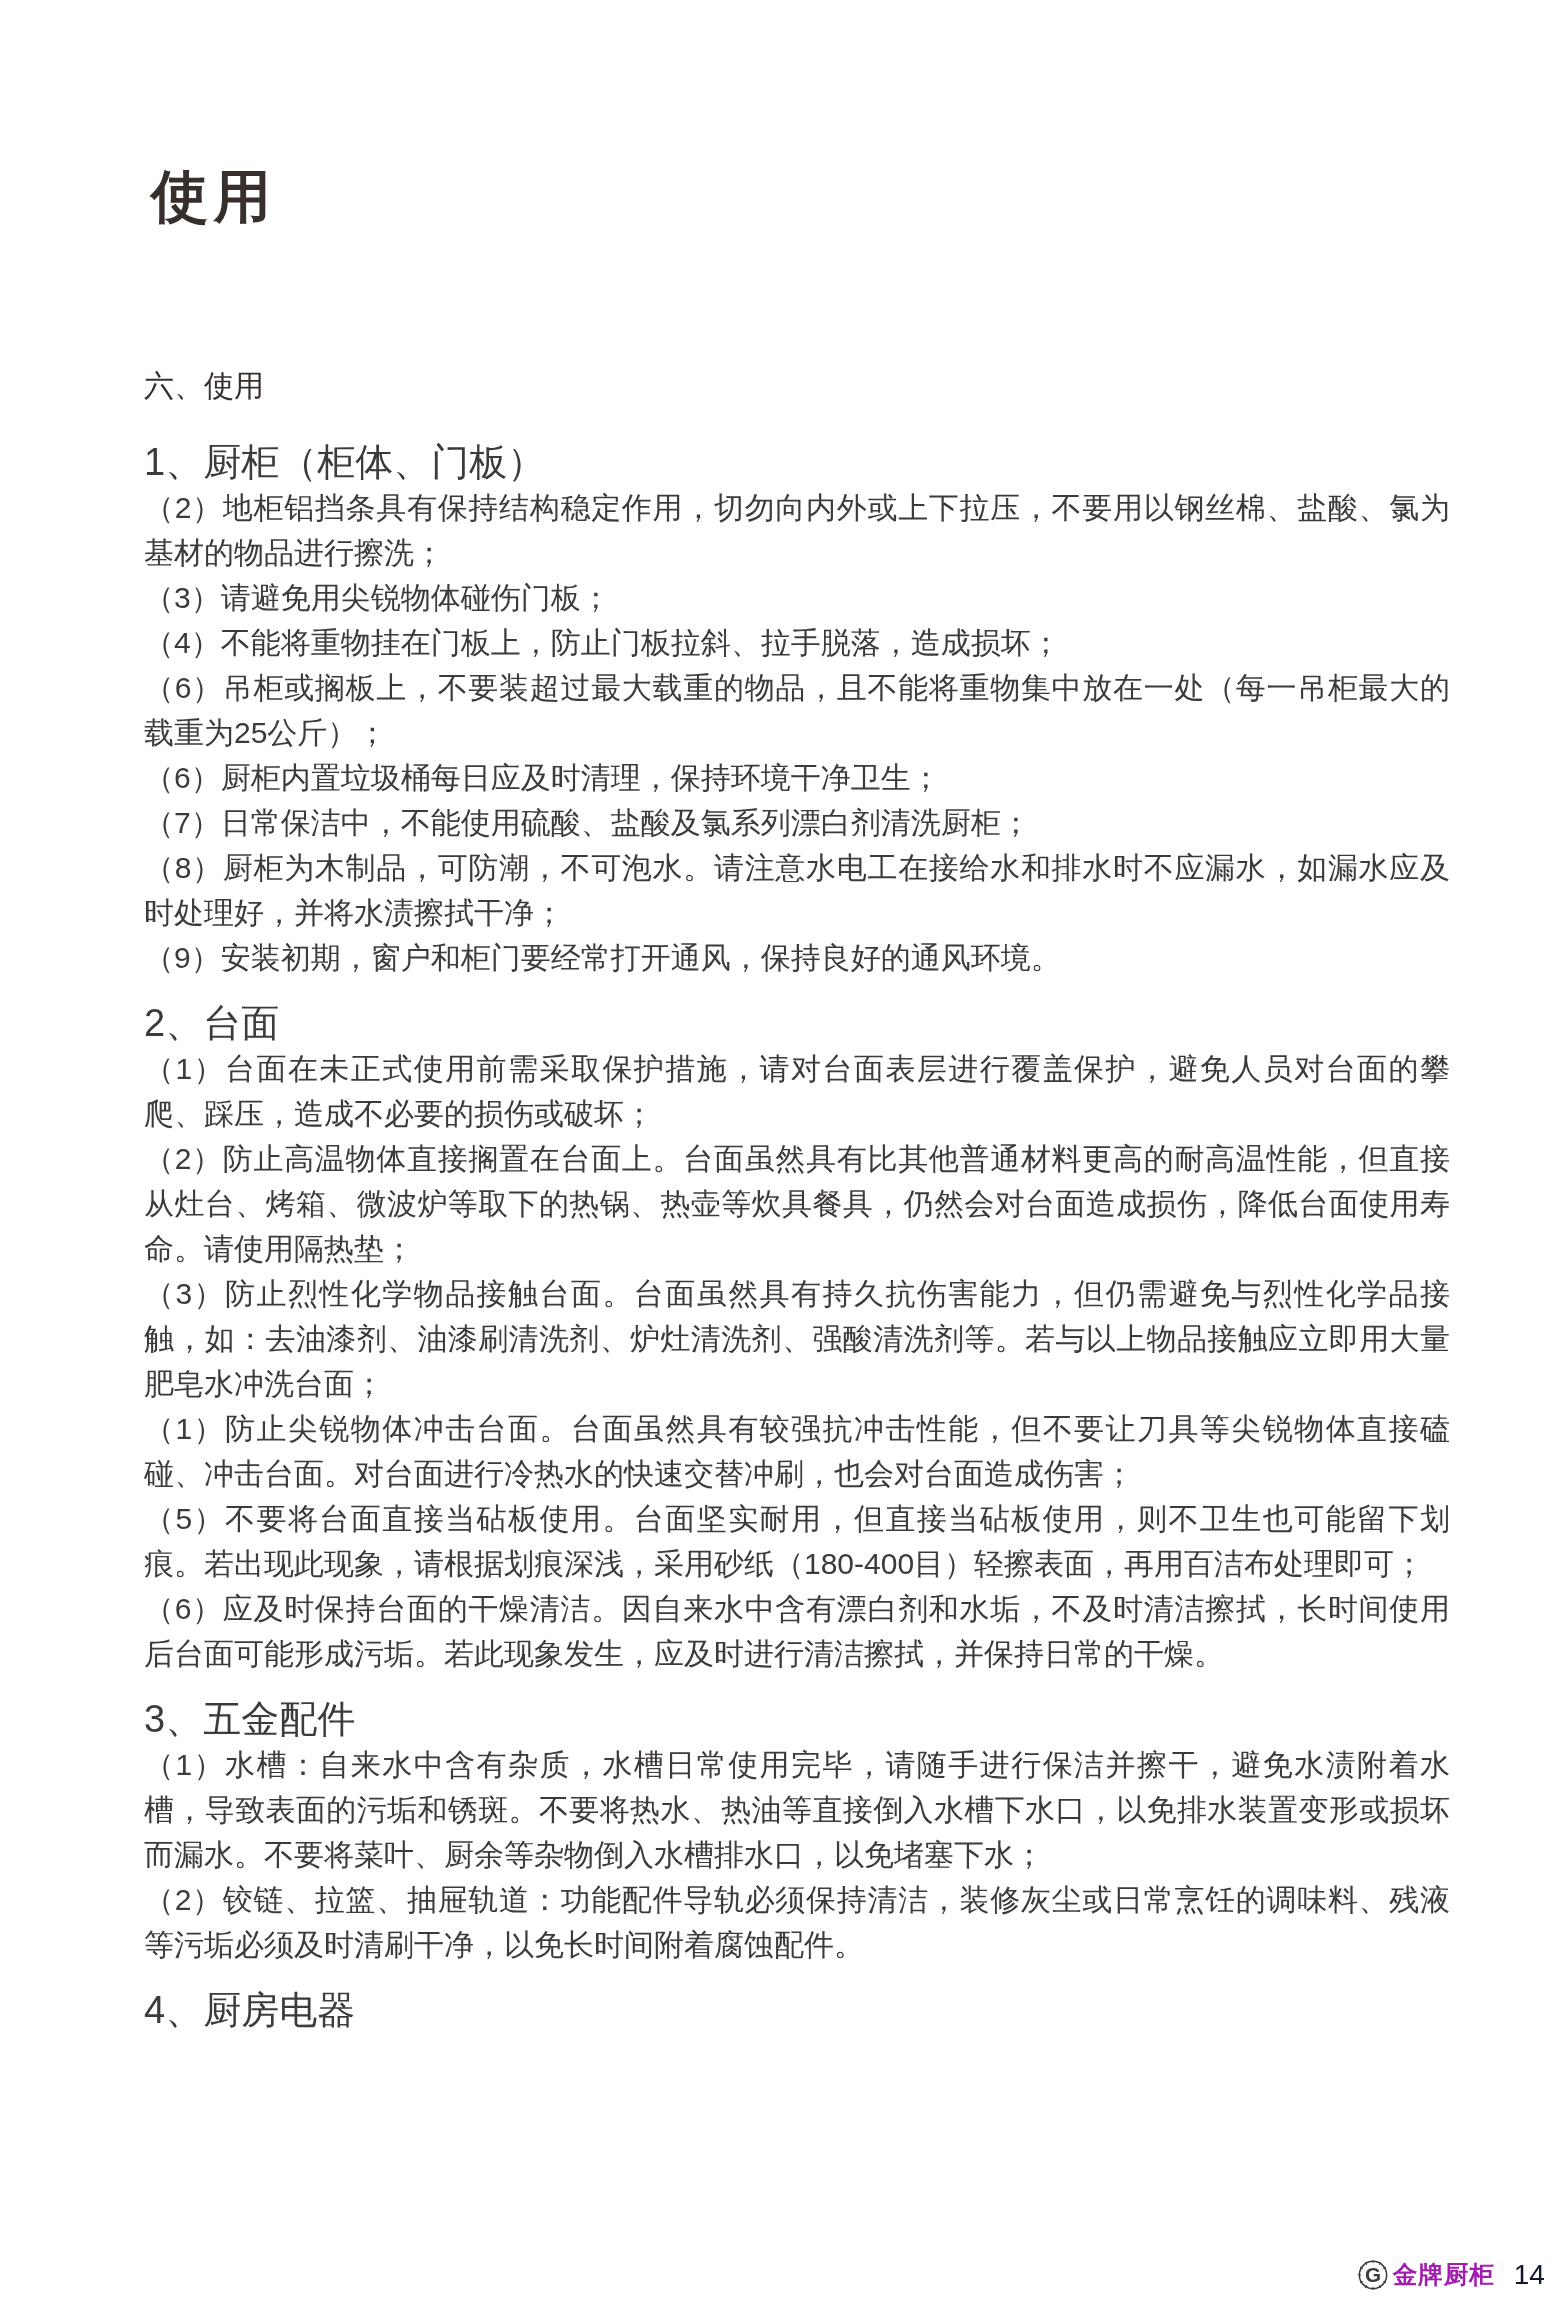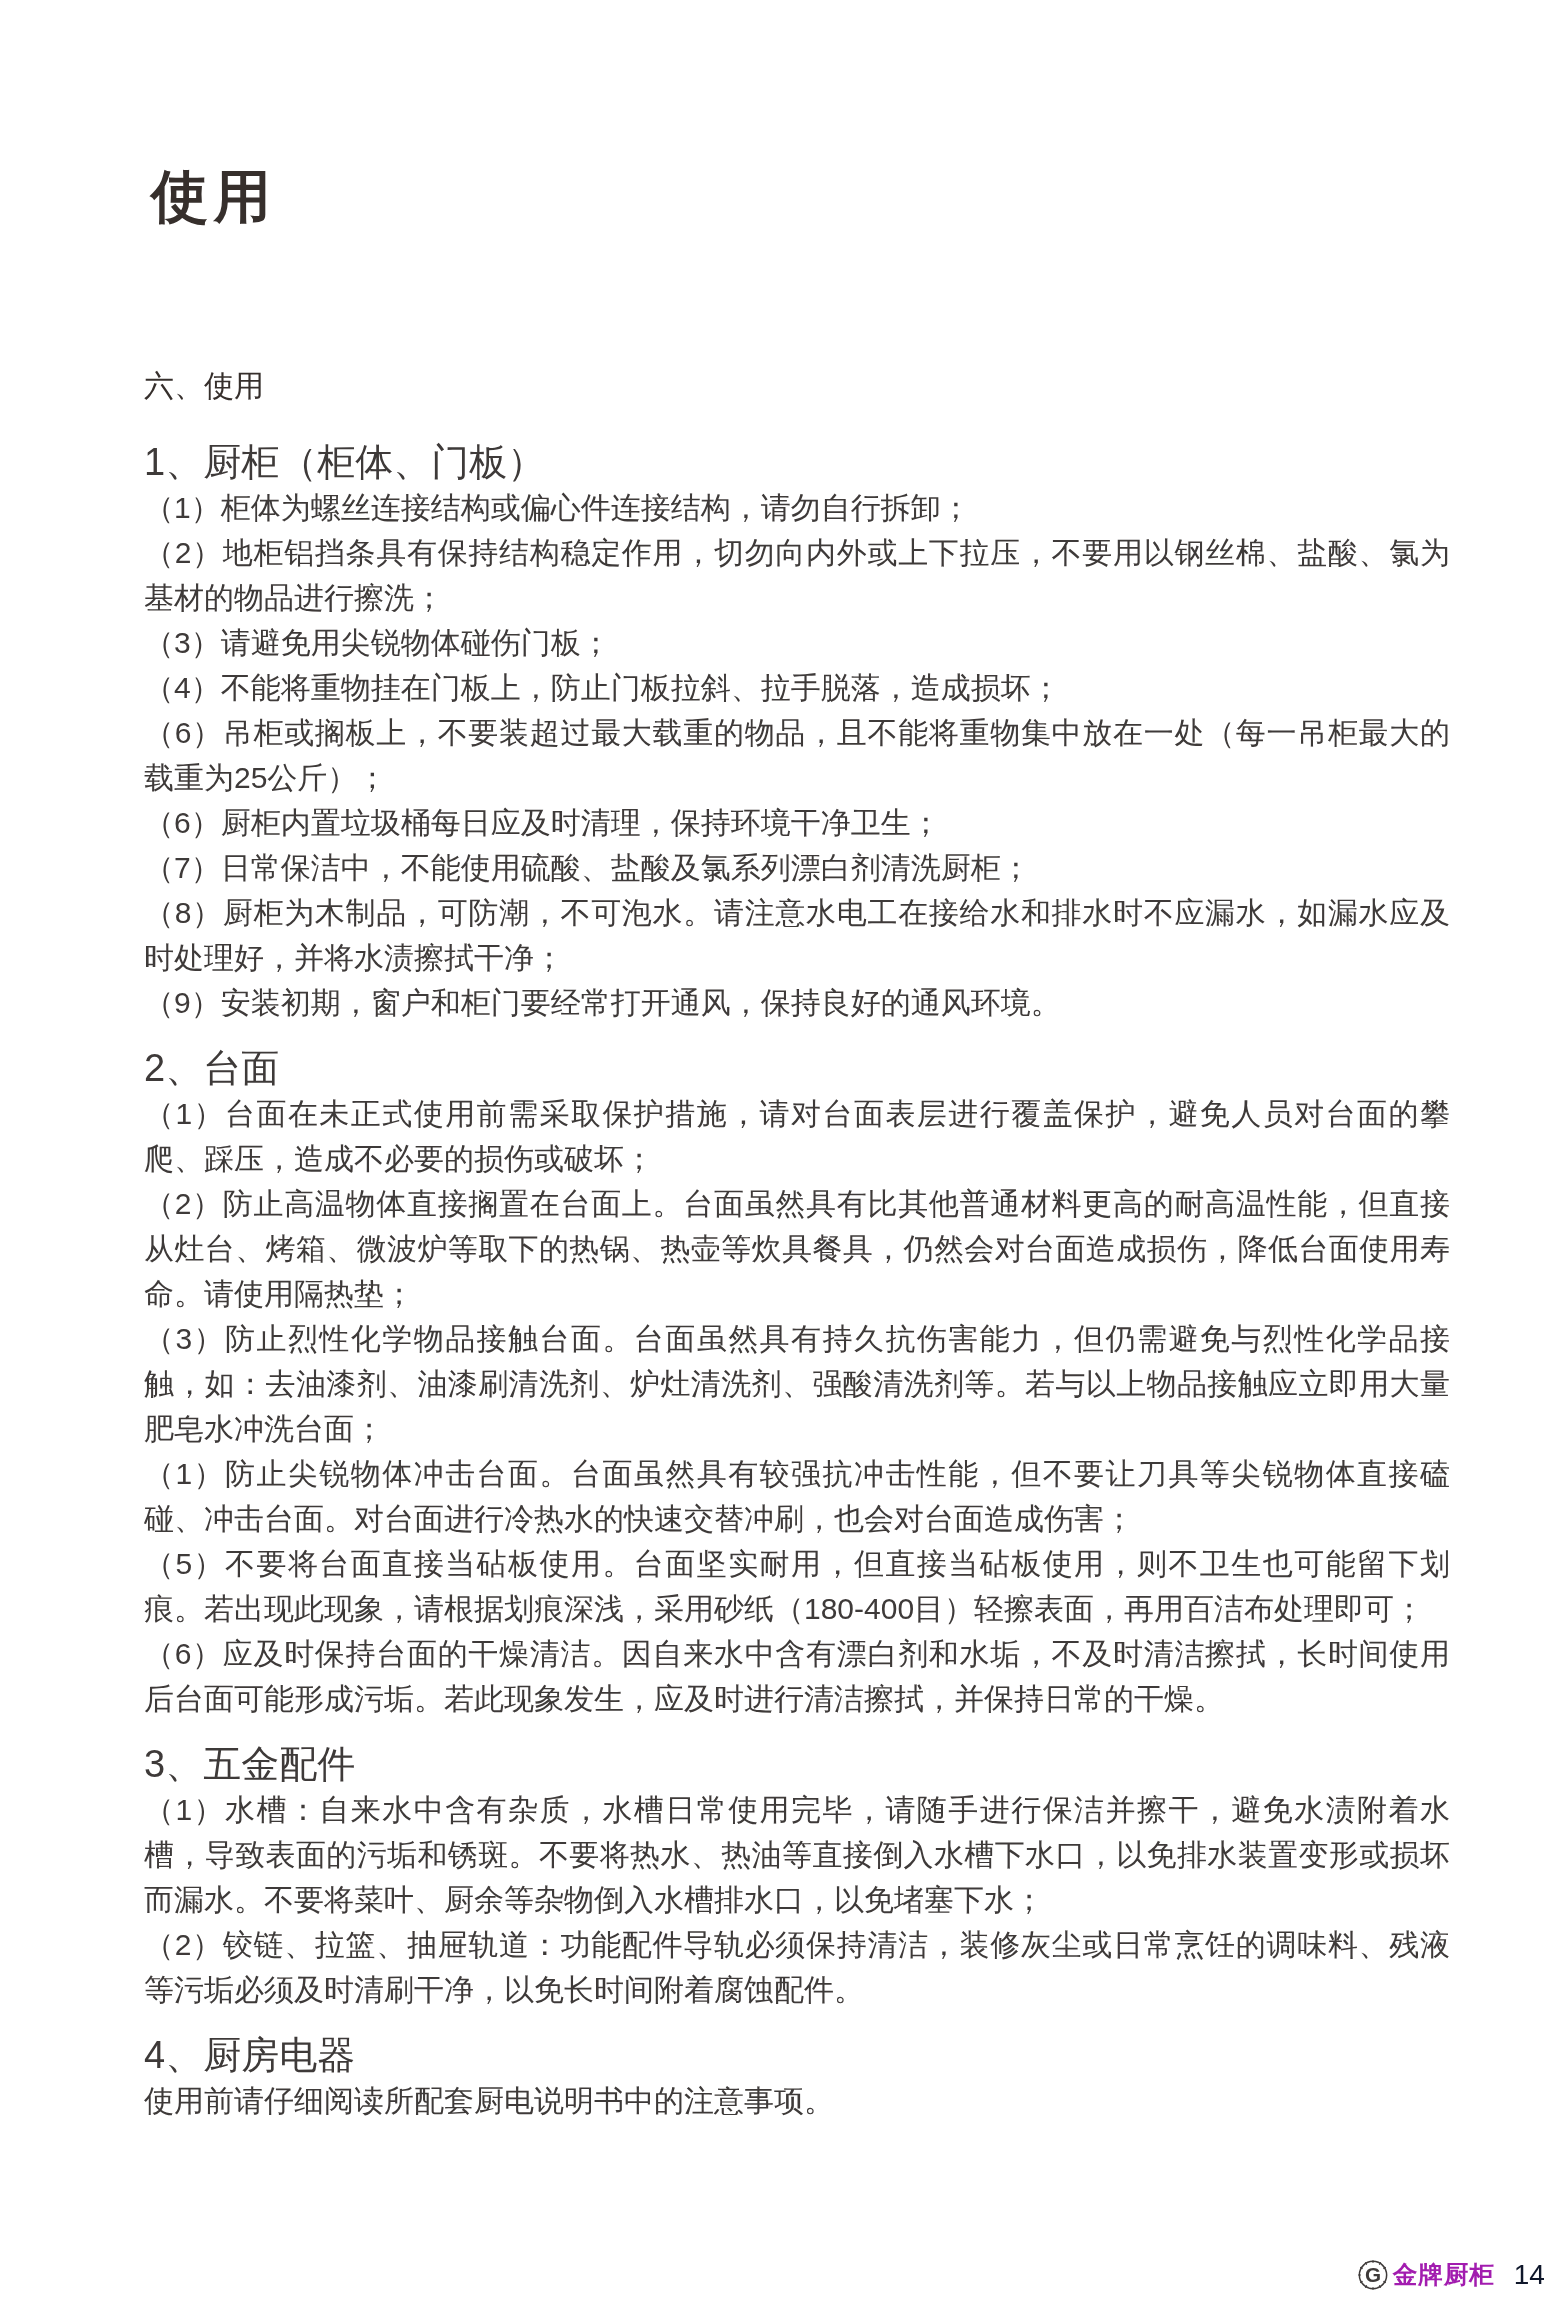--- a/index.html
+++ b/index.html
@@ -81,21 +81,20 @@
 </head>
 <body>
 
 <h1 class="doc-title">使用</h1>
 
 <main class="content">
   <h2 class="main-heading">六、使用</h2>
   <div id="sections">
       <div class="section">
         <h3>1、厨柜（柜体、门板）</h3>
-        <p>（1）柜体为螺丝连接结构或偏心件连接结构，请勿自行拆卸；</p>
         <p>（2）地柜铝挡条具有保持结构稳定作用，切勿向内外或上下拉压，不要用以钢丝棉、盐酸、氯为基材的物品进行擦洗；</p>
         <p>（3）请避免用尖锐物体碰伤门板；</p>
         <p>（4）不能将重物挂在门板上，防止门板拉斜、拉手脱落，造成损坏；</p>
         <p>（6）吊柜或搁板上，不要装超过最大载重的物品，且不能将重物集中放在一处（每一吊柜最大的载重为25公斤）；</p>
         <p>（6）厨柜内置垃圾桶每日应及时清理，保持环境干净卫生；</p>
         <p>（7）日常保洁中，不能使用硫酸、盐酸及氯系列漂白剂清洗厨柜；</p>
         <p>（8）厨柜为木制品，可防潮，不可泡水。请注意水电工在接给水和排水时不应漏水，如漏水应及时处理好，并将水渍擦拭干净；</p>
         <p>（9）安装初期，窗户和柜门要经常打开通风，保持良好的通风环境。</p>
       </div>
       <div class="section">
@@ -107,21 +106,20 @@
         <p>（5）不要将台面直接当砧板使用。台面坚实耐用，但直接当砧板使用，则不卫生也可能留下划痕。若出现此现象，请根据划痕深浅，采用砂纸（180-400目）轻擦表面，再用百洁布处理即可；</p>
         <p>（6）应及时保持台面的干燥清洁。因自来水中含有漂白剂和水垢，不及时清洁擦拭，长时间使用后台面可能形成污垢。若此现象发生，应及时进行清洁擦拭，并保持日常的干燥。</p>
       </div>
       <div class="section">
         <h3>3、五金配件</h3>
         <p>（1）水槽：自来水中含有杂质，水槽日常使用完毕，请随手进行保洁并擦干，避免水渍附着水槽，导致表面的污垢和锈斑。不要将热水、热油等直接倒入水槽下水口，以免排水装置变形或损坏而漏水。不要将菜叶、厨余等杂物倒入水槽排水口，以免堵塞下水；</p>
         <p>（2）铰链、拉篮、抽屉轨道：功能配件导轨必须保持清洁，装修灰尘或日常烹饪的调味料、残液等污垢必须及时清刷干净，以免长时间附着腐蚀配件。</p>
       </div>
       <div class="section">
         <h3>4、厨房电器</h3>
-        <p>使用前请仔细阅读所配套厨电说明书中的注意事项。</p>
       </div>
     </div>
 </main>
 
 <div class="footer">
   <svg class="brand-logo" viewBox="0 0 34 34" aria-hidden="true">
     <circle cx="17" cy="17" r="14.5" fill="none" stroke="#3e3a39" stroke-width="1.6"></circle>
     <g stroke="#3e3a39" stroke-width="1.1">
       <line x1="17" y1="1.2" x2="17" y2="4.2"></line>
       <line x1="25.2" y1="3.4" x2="23.7" y2="6.0"></line>

